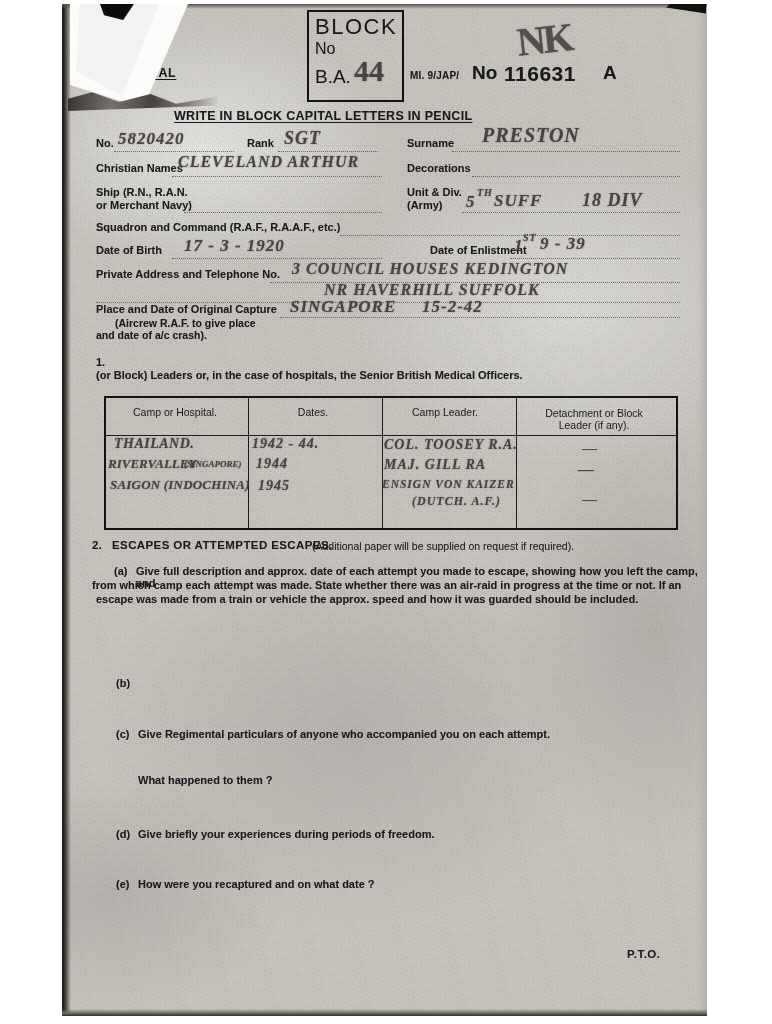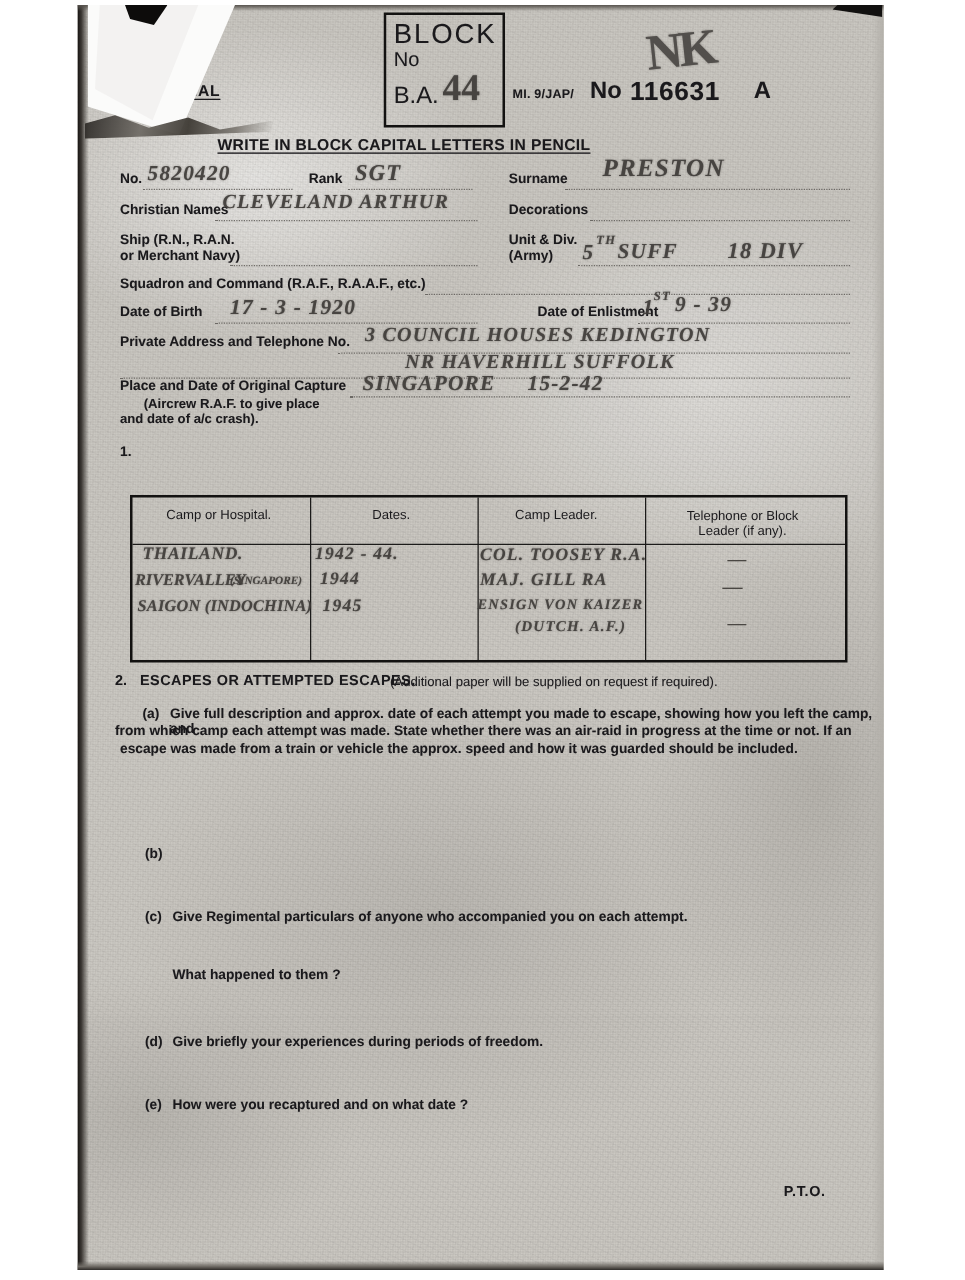--- a/index.html
+++ b/index.html
@@ -172,32 +172,33 @@
     <div class="hw" style="left:262px;top:277px;font-size:16px;">NR HAVERHILL   SUFFOLK</div>
 
     <div class="lbl" style="left:34px;top:299px;font-size:11px;">Place and Date of Original Capture</div>
     <div class="rule" style="left:218px;top:313px;width:400px;"></div>
     <div class="hw" style="left:228px;top:293px;font-size:17px;">SINGAPORE</div>
     <div class="hw" style="left:360px;top:293px;font-size:17px;">15-2-42</div>
     <div class="lbl" style="left:34px;top:313px;font-size:10.5px;padding-left:19px;">(Aircrew R.A.F. to give place</div>
     <div class="lbl" style="left:34px;top:325px;font-size:10.5px;">and date of a/c crash).</div>
 
     <div class="lbl" style="left:34px;top:352px;font-size:11px;">1.</div>
+    <div class="lbl" style="left:34px;top:365px;font-size:11px;">(or Block) Leaders or, in the case of hospitals, the Senior British Medical Officers.</div>
 
     <div class="tbl" style="left:42px;top:392px;width:570px;height:130px;">
       <div class="hline" style="top:37px;"></div>
       <div class="vline" style="left:142px;"></div>
       <div class="vline" style="left:276px;"></div>
       <div class="vline" style="left:410px;"></div>
     </div>
 
     <div class="th" style="left:52px;top:402px;width:122px;font-size:10.5px;">Camp or Hospital.</div>
     <div class="th" style="left:190px;top:402px;width:122px;font-size:10.5px;">Dates.</div>
     <div class="th" style="left:322px;top:402px;width:122px;font-size:10.5px;">Camp Leader.</div>
-    <div class="th" style="left:458px;top:403px;width:148px;font-size:10.5px;">Telephone or Block</div>
+    <div class="th" style="left:458px;top:403px;width:148px;font-size:10.5px;">Detachment or Block</div>
     <div class="th" style="left:458px;top:415px;width:148px;font-size:10.5px;">Leader (if any).</div>
 
     <div class="hw" style="left:52px;top:432px;font-size:14px;letter-spacing:.5px;">THAILAND.</div>
     <div class="hw" style="left:190px;top:432px;font-size:14px;">1942 - 44.</div>
     <div class="hw" style="left:322px;top:433px;font-size:14px;">COL. TOOSEY R.A.</div>
     <div class="dash" style="left:520px;top:436px;font-size:15px;">—</div>
 
     <div class="hw" style="left:46px;top:452px;font-size:13px;letter-spacing:0;">RIVERVALLEY</div>
     <div class="hw" style="left:122px;top:455px;font-size:9px;letter-spacing:0;">(SINGAPORE)</div>
     <div class="hw" style="left:194px;top:452px;font-size:14px;">1944</div>

